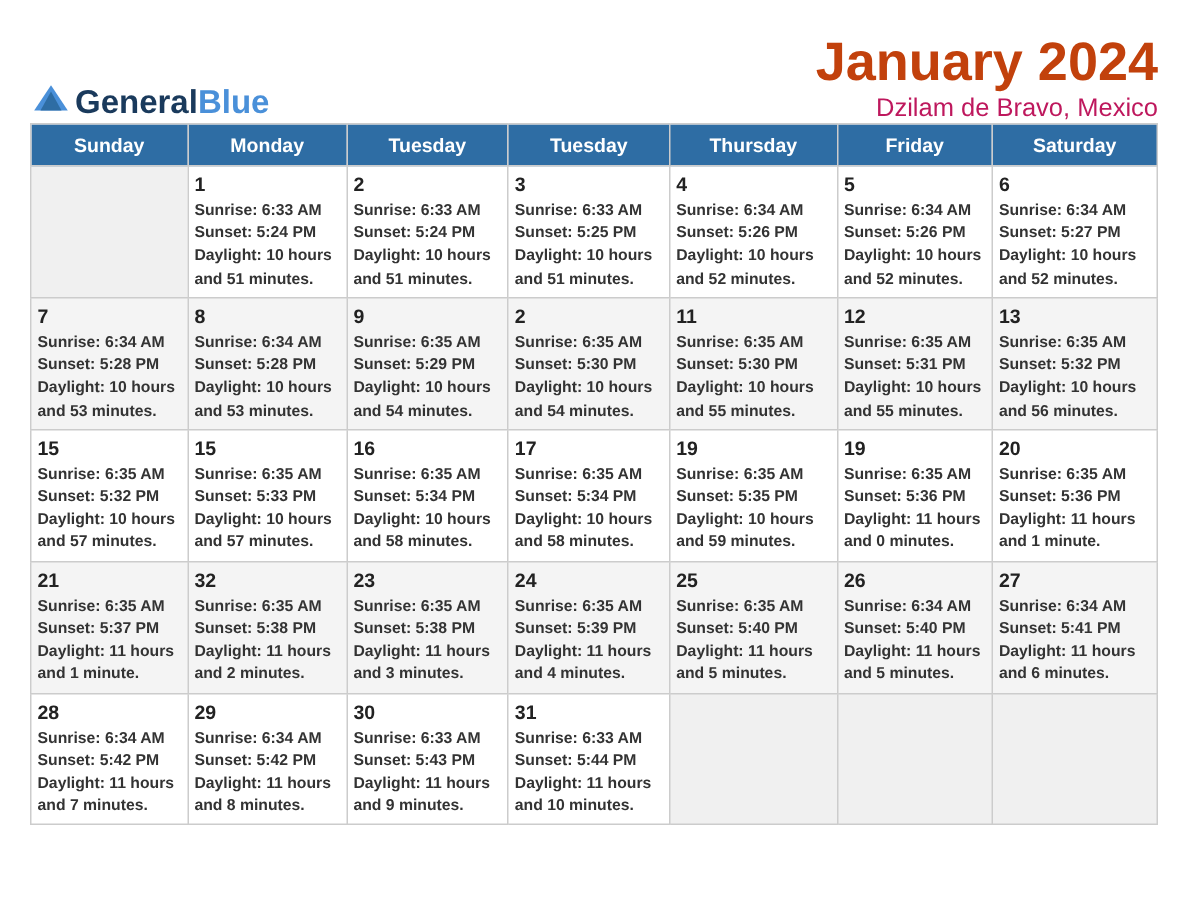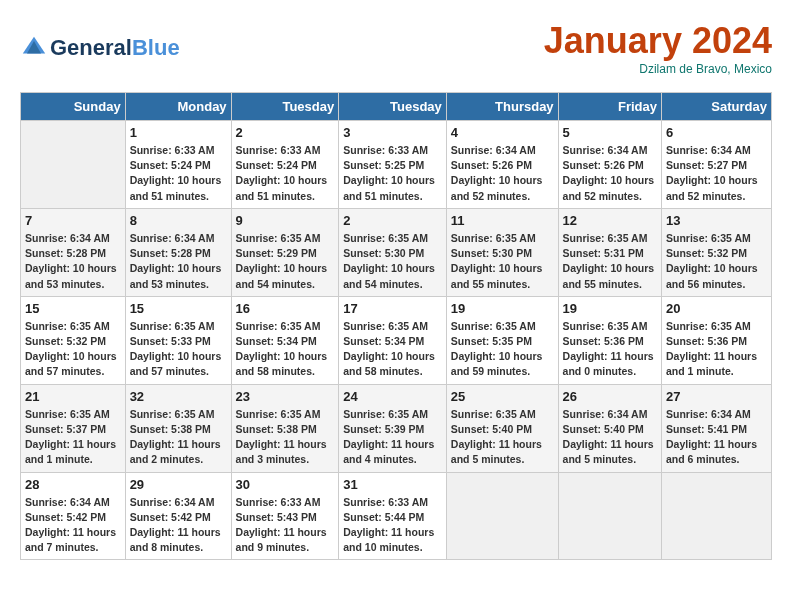--- a/index.html
+++ b/index.html
@@ -6,22 +6,21 @@
     body {
       font-family: Arial, sans-serif;
       background: #fff;
       width: 792px;
       min-height: 612px;
       padding: 20px;
     }
     .header {
       display: flex;
       justify-content: space-between;
-      align-items: center;
-      margin-bottom: 16px;
+      align-items: flex-end;
     }
     .logo {
       display: flex;
       align-items: center;
     }
     .logo-text {
       font-size: 22px;
       font-weight: bold;
       color: #1a3a5c;
       line-height: 1.1;
@@ -36,33 +35,33 @@
     }
     .title-block {
       text-align: right;
     }
     .month-title {
       font-size: 36px;
       font-weight: bold;
       color: #c2410c;
     }
     .location {
-      font-size: 12px;
-      color: #0f766e;
+      font-size: 17px;
+      color: #be185d;
     }
     table {
       width: 100%;
       border-collapse: collapse;
       font-size: 11px;
     }
     thead tr th {
       background-color: #2e6da4;
       color: #fff;
       padding: 6px 4px;
-      text-align: right;
+      text-align: center;
       font-size: 13px;
       font-weight: bold;
       border: 1px solid #ccc;
       margin-left: 32px;
     }
     tbody tr td {
       border: 1px solid #ccc;
       vertical-align: top;
       padding: 4px;
       min-height: 80px;

